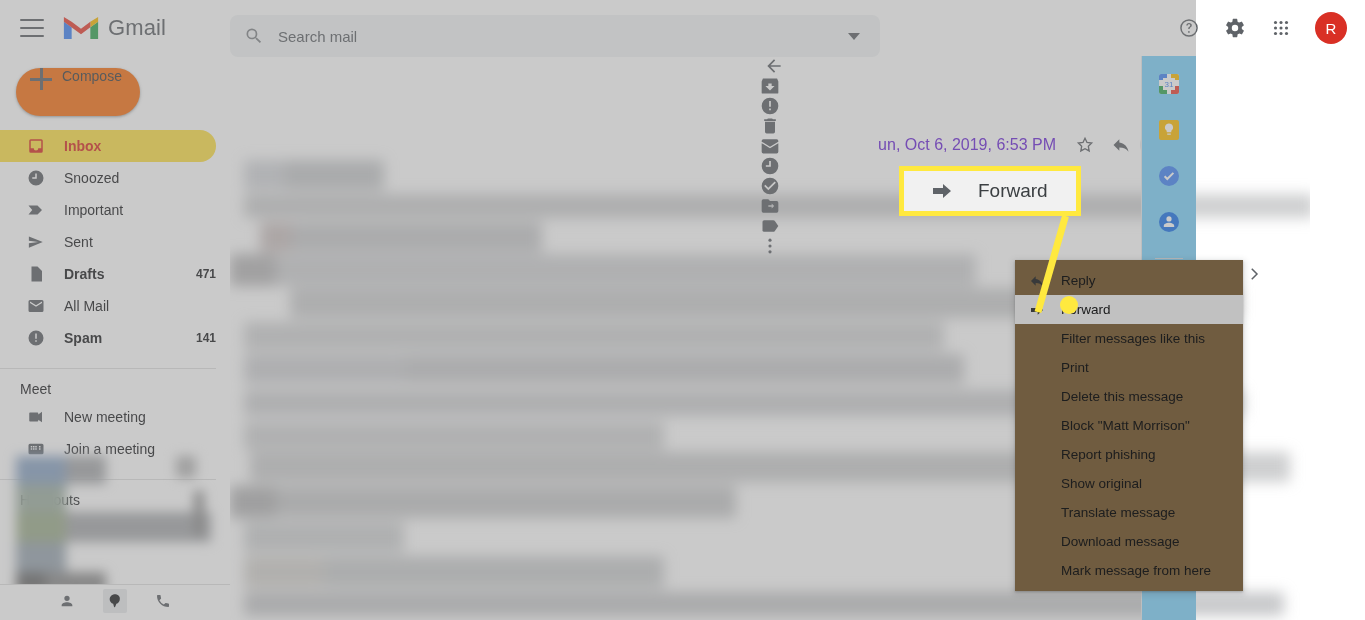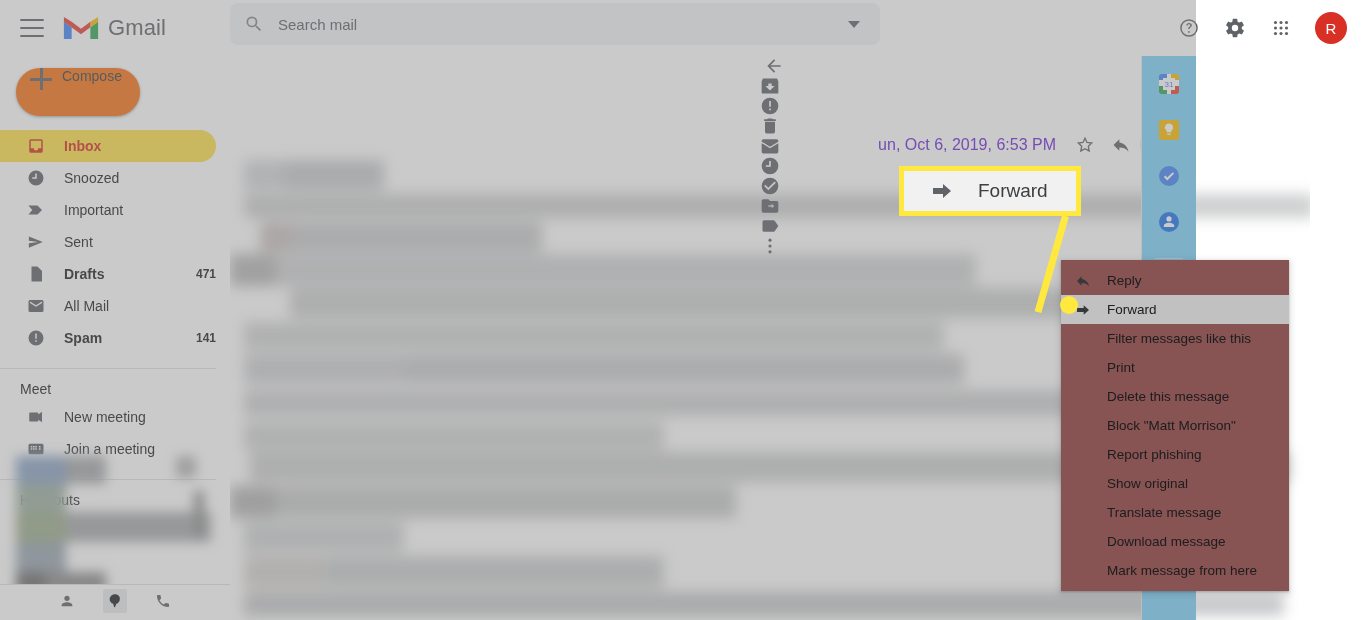--- a/index.html
+++ b/index.html
@@ -40,21 +40,21 @@
   .hamburger i { display: block; height: 2px; background: #5f6368; border-radius: 1px; }
 
   .brand { display: flex; align-items: center; gap: 8px; }
   .gmail-logo { width: 38px; height: 28px; }
   .brand-name {
     font-size: 22px; color: #5f6368; letter-spacing: 0.1px;
   }
 
   
   .search-wrap {
-    position: absolute; left: 230px; top: 3px;
+    position: absolute; left: 230px; top: 15px;
     width: 650px; height: 42px;
     background: #f1f3f4;
     border-radius: 8px;
     display: flex; align-items: center;
   }
   .search-ico { margin-left: 14px; margin-right: 14px; opacity: .75; }
   .search-input {
     flex: 1; border: none; outline: none; background: transparent;
     font-family: "Liberation Sans", sans-serif;
     font-size: 15px; color: #202124;
@@ -205,23 +205,23 @@
     border-left: 1px solid #e8eaed;
     display: flex; flex-direction: column; align-items: center;
     padding-top: 16px; gap: 22px;
     z-index: 30;
   }
   .rail-ico { width: 24px; height: 24px; cursor: pointer; }
   .rail-div { width: 28px; height: 1px; background: #dadce0; margin: 2px 0; }
 
   
   .ctxmenu {
-    position: absolute; left: 1061px; top: 260px;
+    position: absolute; left: 1015px; top: 260px;
     width: 228px;
-    background: #ef4444;
+    background: #a16207;
     box-shadow: 0 2px 6px 2px rgba(60,64,67,.15), 0 1px 2px 0 rgba(60,64,67,.3);
     padding: 6px 0;
     z-index: 500;
     filter: saturate(.35) brightness(.9);
   }
   .ctxitem {
     height: 29px; display: flex; align-items: center;
     padding-left: 14px;
     font-size: 13.5px; color: #202124;
     cursor: pointer;

